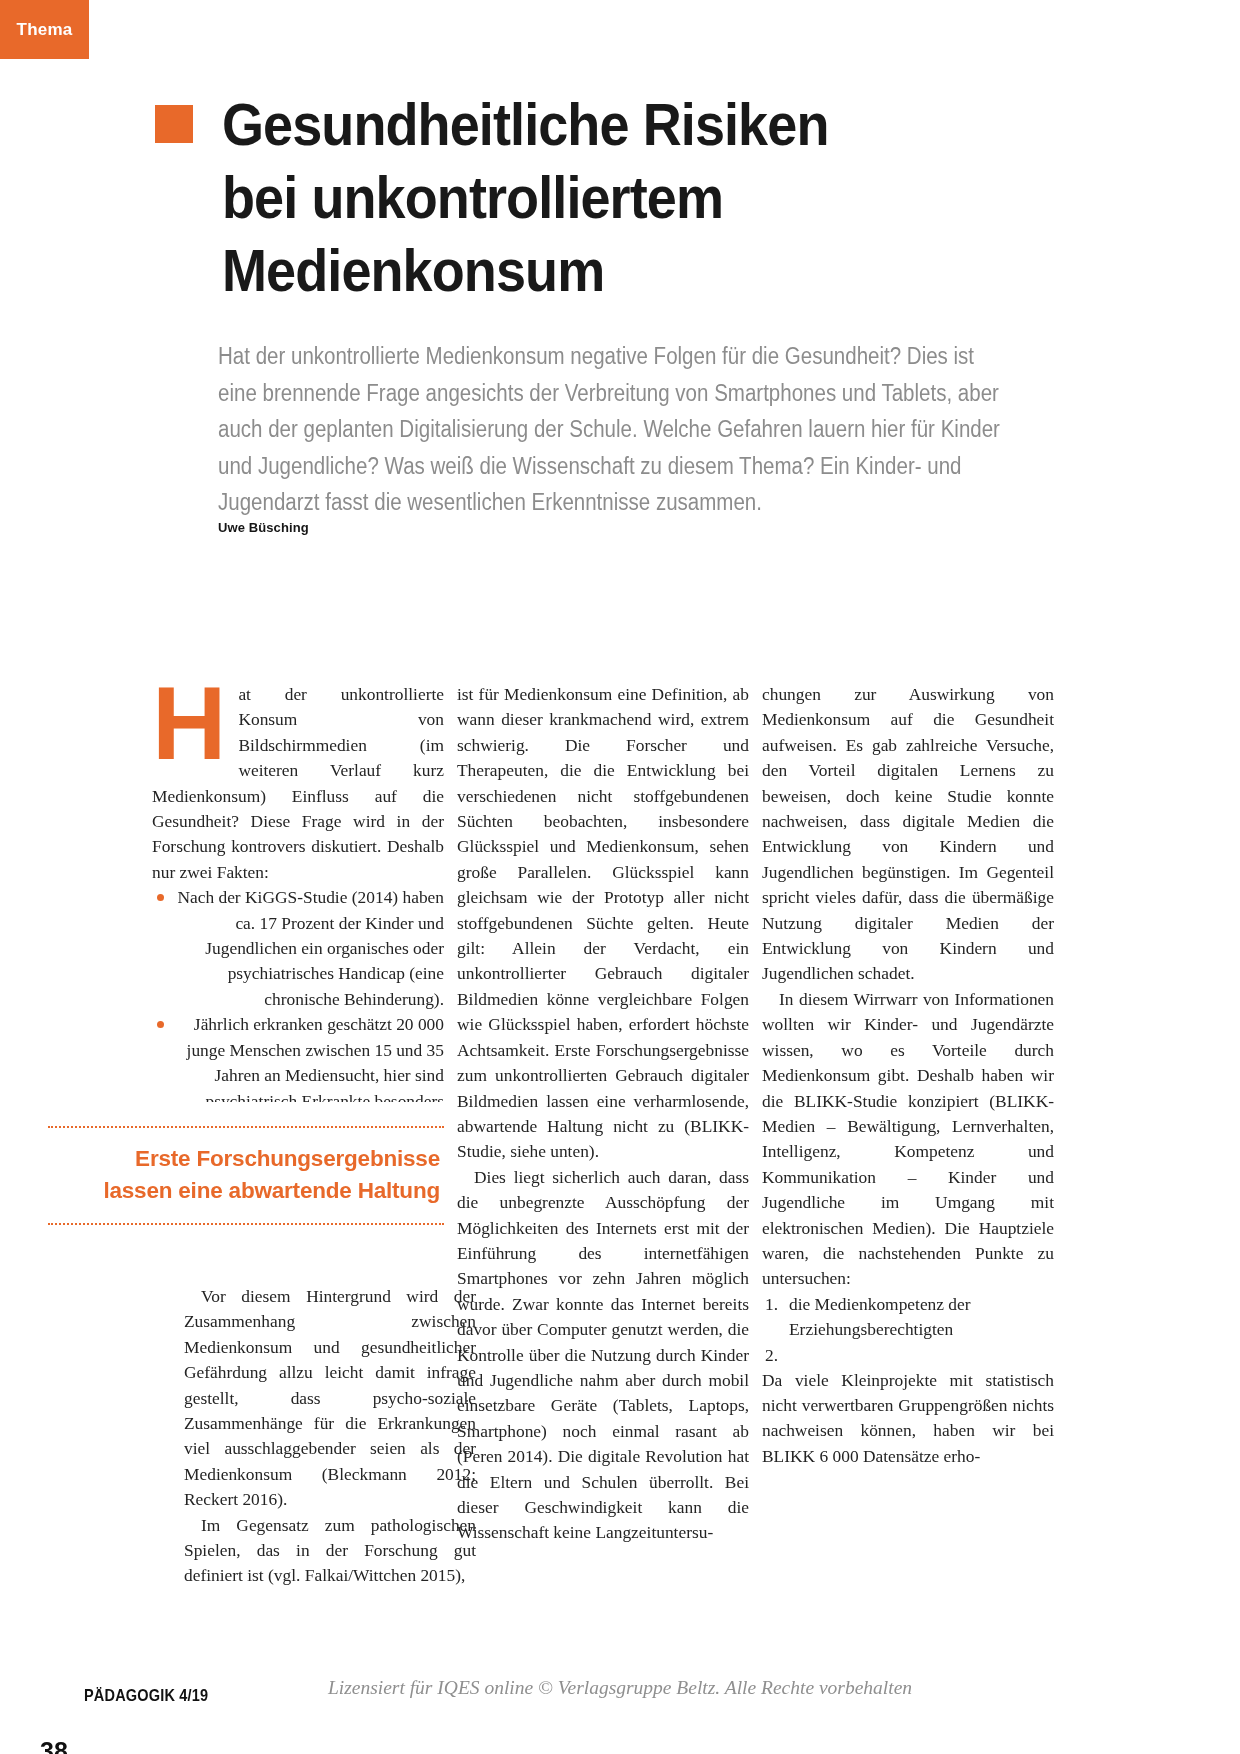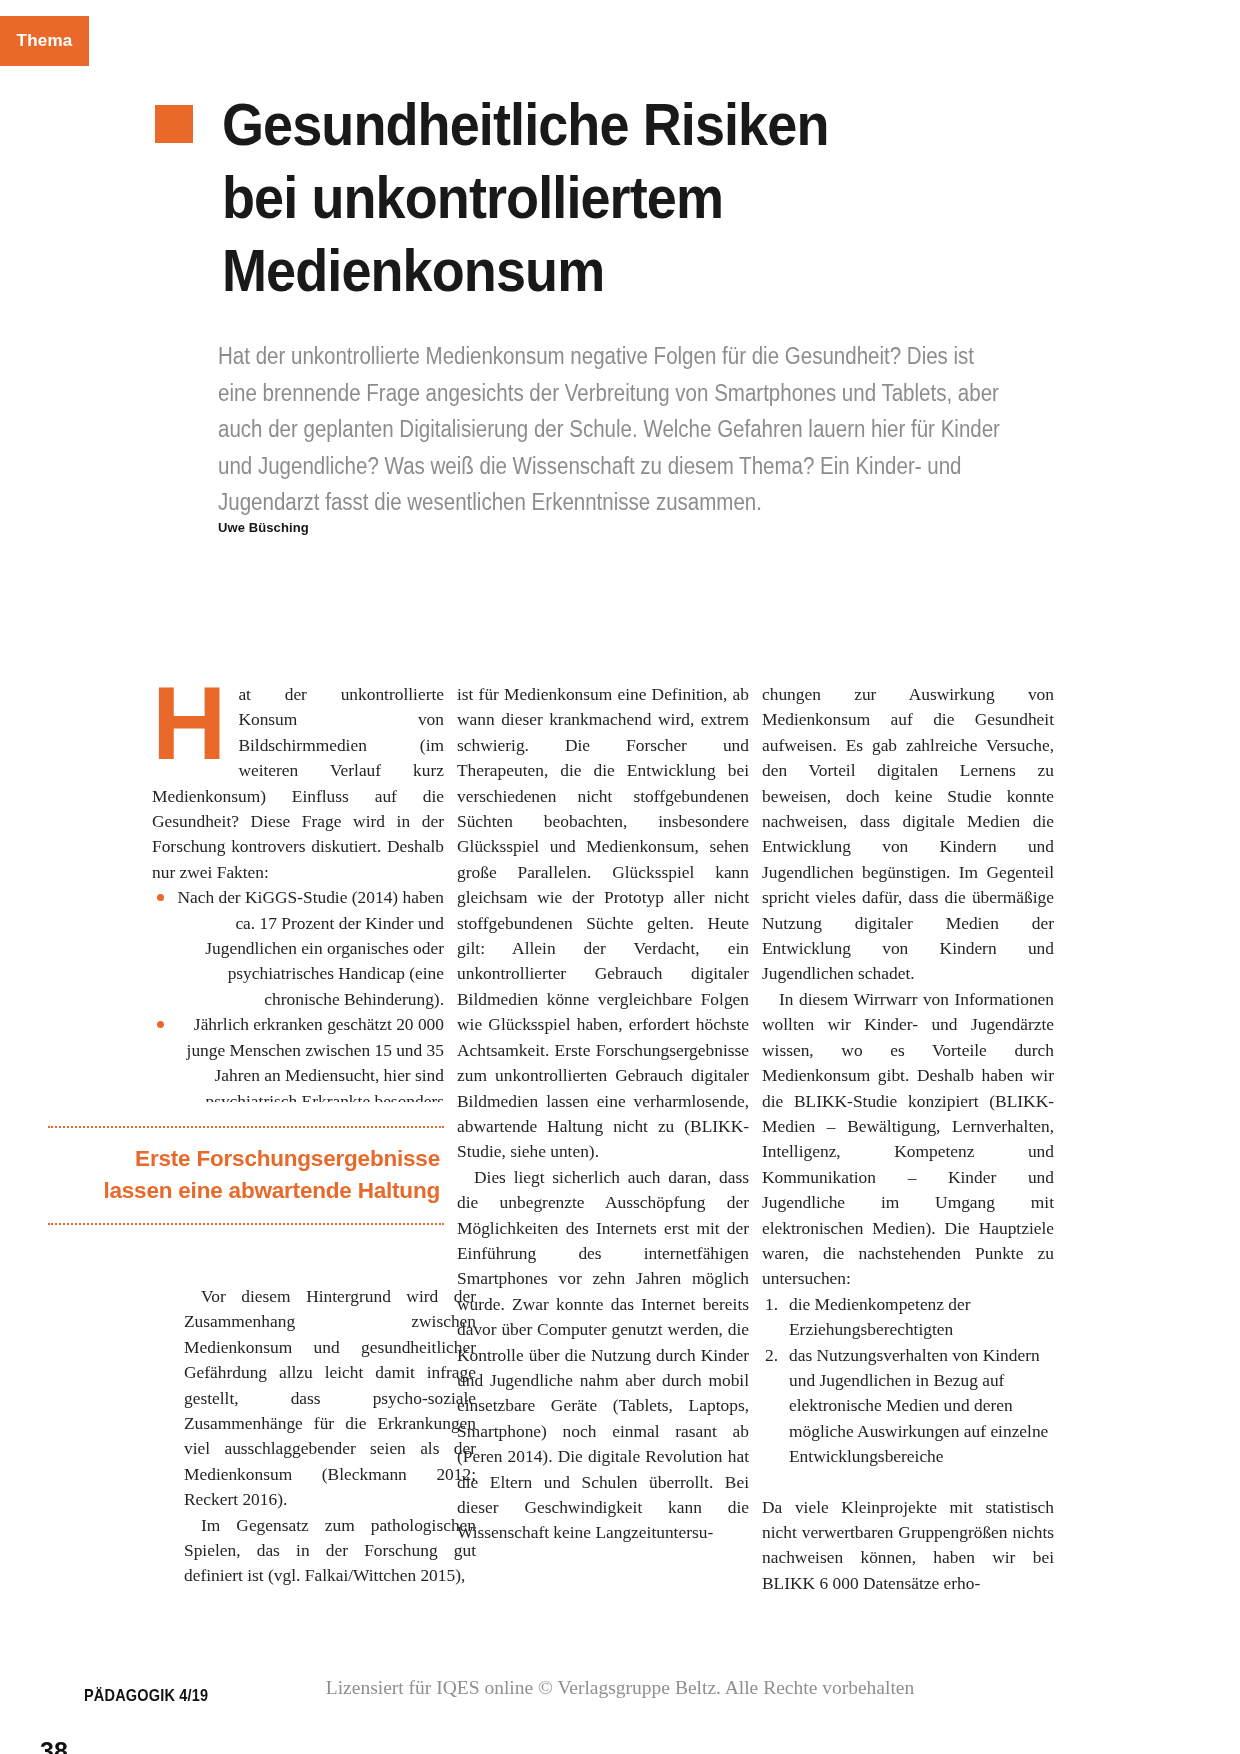--- a/index.html
+++ b/index.html
@@ -10,26 +10,25 @@
     position:relative;
     width:1240px;
     height:1754px;
     background:#ffffff;
     font-family:"Liberation Sans",sans-serif;
     overflow:hidden;
   }
 
   
   .thema-tag{
-    position:absolute;left:0;top:0;width:89px;height:50px;
+    position:absolute;left:0;top:0;width:89px;height:59px;
     background:var(--accent,#e8692a);
     color:#ffffff;font-weight:700;font-size:17px;
     display:flex;align-items:center;justify-content:center;
     letter-spacing:0.2px;
-    margin-top:16px;
   }
 
   
   .title-square{
     position:absolute;left:155px;top:105px;width:38px;height:38px;
     background:var(--accent,#e8692a);
   }
   .article-title{
     position:absolute;left:222px;top:88px;margin:0;
     color:#191919;font-weight:700;font-size:60px;line-height:73px;
@@ -103,21 +102,21 @@
   }
   .magazine-name{
     position:absolute;left:84px;top:1686px;
     font-size:16.5px;font-weight:700;color:#111111;
     transform:scaleX(0.88);transform-origin:0 50%;letter-spacing:0.2px;
     white-space:nowrap;
   }
   .license{
     position:absolute;left:0;right:0;top:1677px;text-align:center;
     font-family:"Liberation Serif",serif;
-    font-size:19.5px;color:#8f8f8f;
+    font-size:19.5px;color:#8f8f8f;font-style:italic;
   }
 </style>
 </head>
 <body>
 
 <div class="page">
 
   <div class="thema-tag">Thema</div>
 
   <div class="title-square"></div>
@@ -160,21 +159,20 @@
 
   <div class="body-col" id="col3">
     <p>chungen zur Auswirkung von Medienkonsum auf die Gesundheit aufweisen. Es gab zahlreiche Versuche, den Vorteil digitalen Lernens zu beweisen, doch keine Studie konnte nachweisen, dass digitale Medien die Entwicklung von Kindern und Jugendlichen begünstigen. Im Gegenteil spricht vieles dafür, dass die übermäßige Nutzung digitaler Medien der Entwicklung von Kindern und Jugendlichen schadet.</p>
     <p class="ind">In diesem Wirrwarr von Informationen wollten wir Kinder- und Jugendärzte wissen, wo es Vorteile durch Medienkonsum gibt. Deshalb haben wir die BLIKK-Studie konzipiert (BLIKK-Medien – Bewältigung, Lernverhalten, Intelligenz, Kompetenz und Kommunikation – Kinder und Jugendliche im Umgang mit elektronischen Medien). Die Hauptziele waren, die nachstehenden Punkte zu untersuchen:</p>
     <div class="num-item">
       <span class="num-label">1.</span>
       <span>die Medienkompetenz der Erziehungsberechtigten</span>
     </div>
     <div class="num-item">
       <span class="num-label">2.</span>
-      <span>das Nutzungsverhalten von Kindern und Jugendlichen in Bezug auf elektronische Medien und deren mögliche Auswirkungen auf einzelne Entwicklungsbereiche</span>
     </div>
     <p class="para-gap">Da viele Kleinprojekte mit statistisch nicht verwertbaren Gruppengrößen nichts nachweisen können, haben wir bei BLIKK 6 000 Datensätze erho-</p>
   </div>
 
   <div class="page-number">38</div>
   <div class="magazine-name">PÄDAGOGIK 4/19</div>
   <div class="license">Lizensiert für IQES online © Verlagsgruppe Beltz. Alle Rechte vorbehalten</div>
 
 </div>
 

